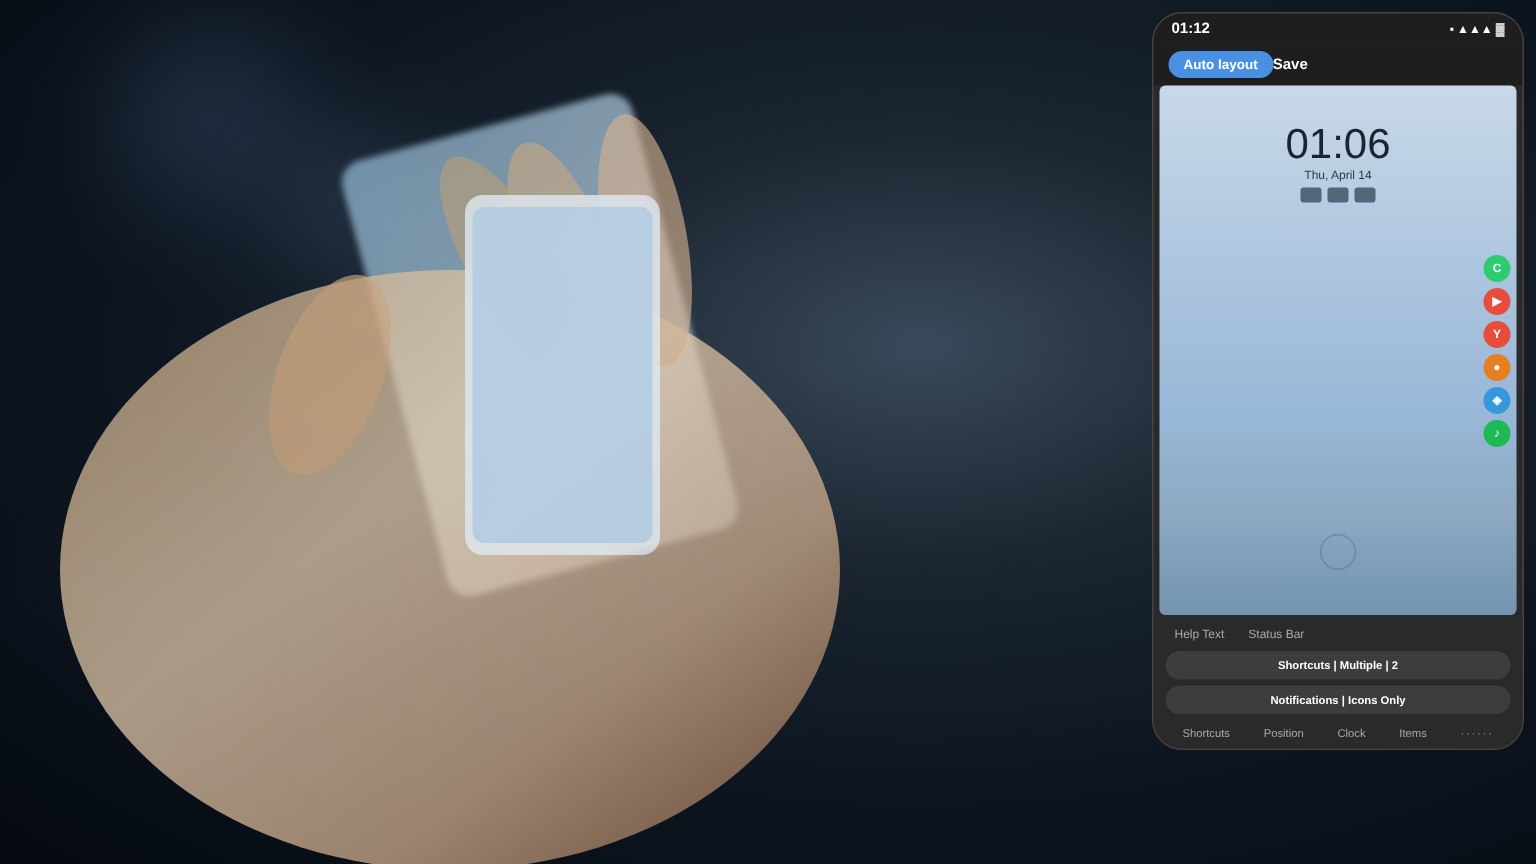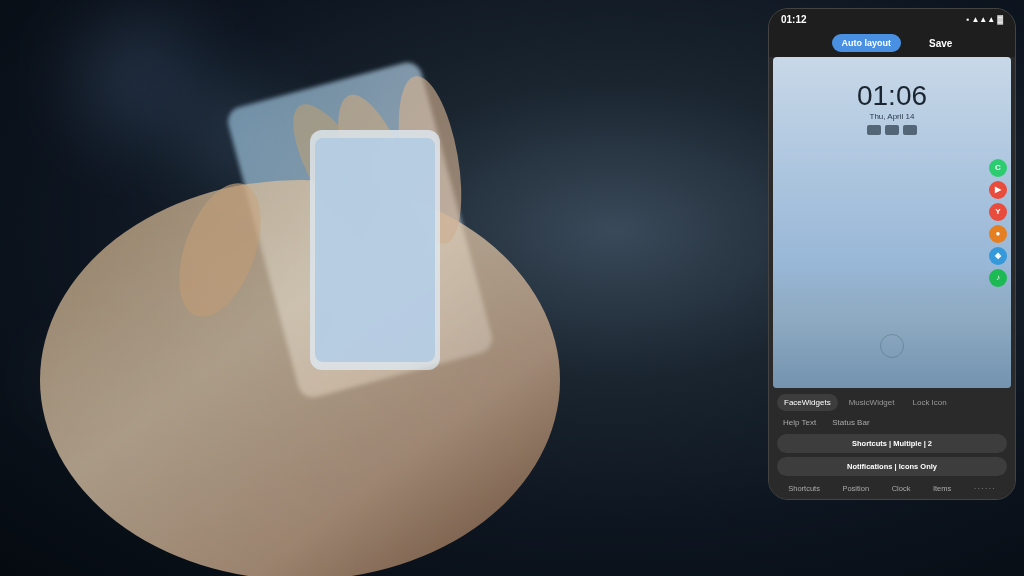--- a/index.html
+++ b/index.html
@@ -94,21 +94,21 @@
       gap: 2px;
       align-items: center;
       font-size: 8px;
     }
 
     
     .top-toolbar {
       background: #1e1e1e;
       padding: 5px 10px;
       display: flex;
-      justify-content: center;
+      justify-content: flex-start;
       align-items: center;
     }
 
     .auto-layout-btn {
       background: #4a90e2;
       color: #fff;
       border: none;
       border-radius: 12px;
       padding: 4px 10px;
       font-size: 9px;
@@ -116,21 +116,20 @@
       cursor: pointer;
     }
 
     .save-btn {
       background: transparent;
       color: #fff;
       border: none;
       font-size: 10px;
       font-weight: 600;
       cursor: pointer;
-      margin-left: 28px;
     }
 
     
     .screen-preview {
       flex: 1;
       background: linear-gradient(180deg, #c8d8e8 0%, #b0c8e0 30%, #9ab8d8 60%, #8faec8 80%, #7898b8 100%);
       position: relative;
       margin: 0 4px;
       border-radius: 4px;
       overflow: hidden;
@@ -382,25 +381,20 @@
       <div class="side-icon icon-orange">●</div>
       <div class="side-icon icon-blue">◈</div>
       <div class="side-icon icon-spotify">♪</div>
     </div>
 
     <div style="position:absolute;bottom:30px;left:50%;transform:translateX(-50%);width:24px;height:24px;border-radius:50%;border:1.5px solid rgba(50,80,100,0.3);"></div>
   </div>
 
   <div class="control-panel">
 
-    <div class="widget-tabs">
-      <button class="widget-tab active">FaceWidgets</button>
-      <button class="widget-tab inactive">MusicWidget</button>
-      <button class="widget-tab inactive">Lock Icon</button>
-    </div>
 
     <div class="sub-tabs">
       <button class="sub-tab">Help Text</button>
       <button class="sub-tab">Status Bar</button>
     </div>
 
     <div class="action-btns">
       <button class="action-btn primary">Shortcuts | Multiple | 2</button>
       <button class="action-btn secondary">Notifications | Icons Only</button>
     </div>

